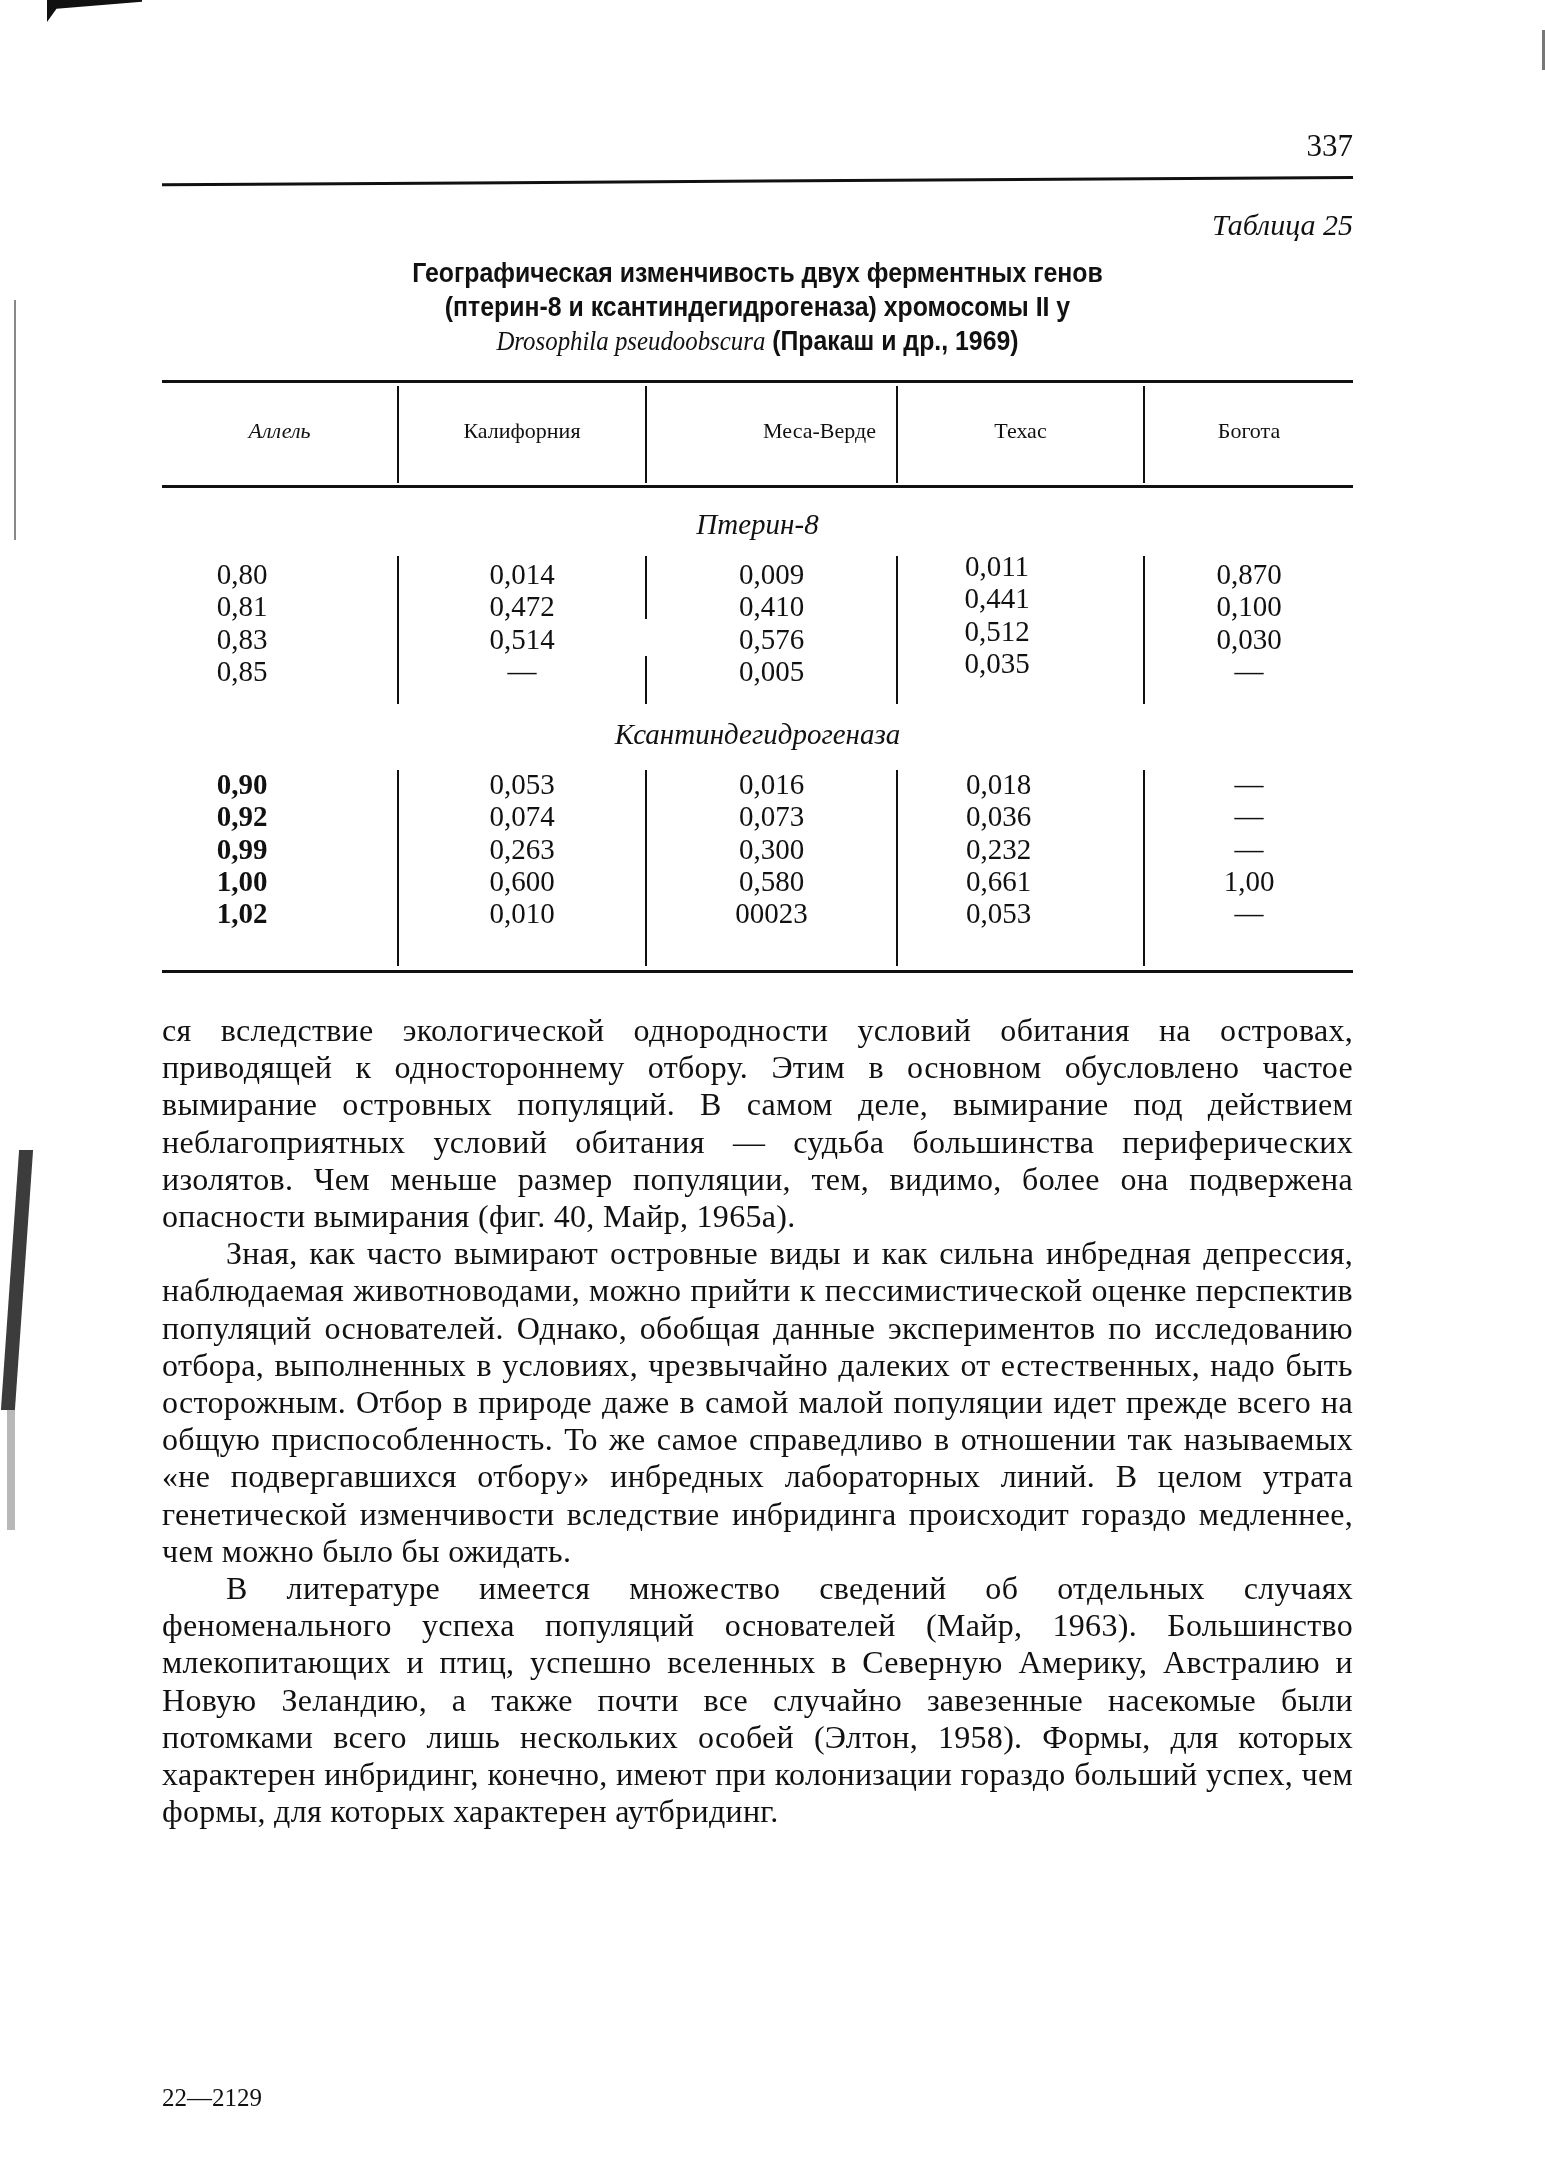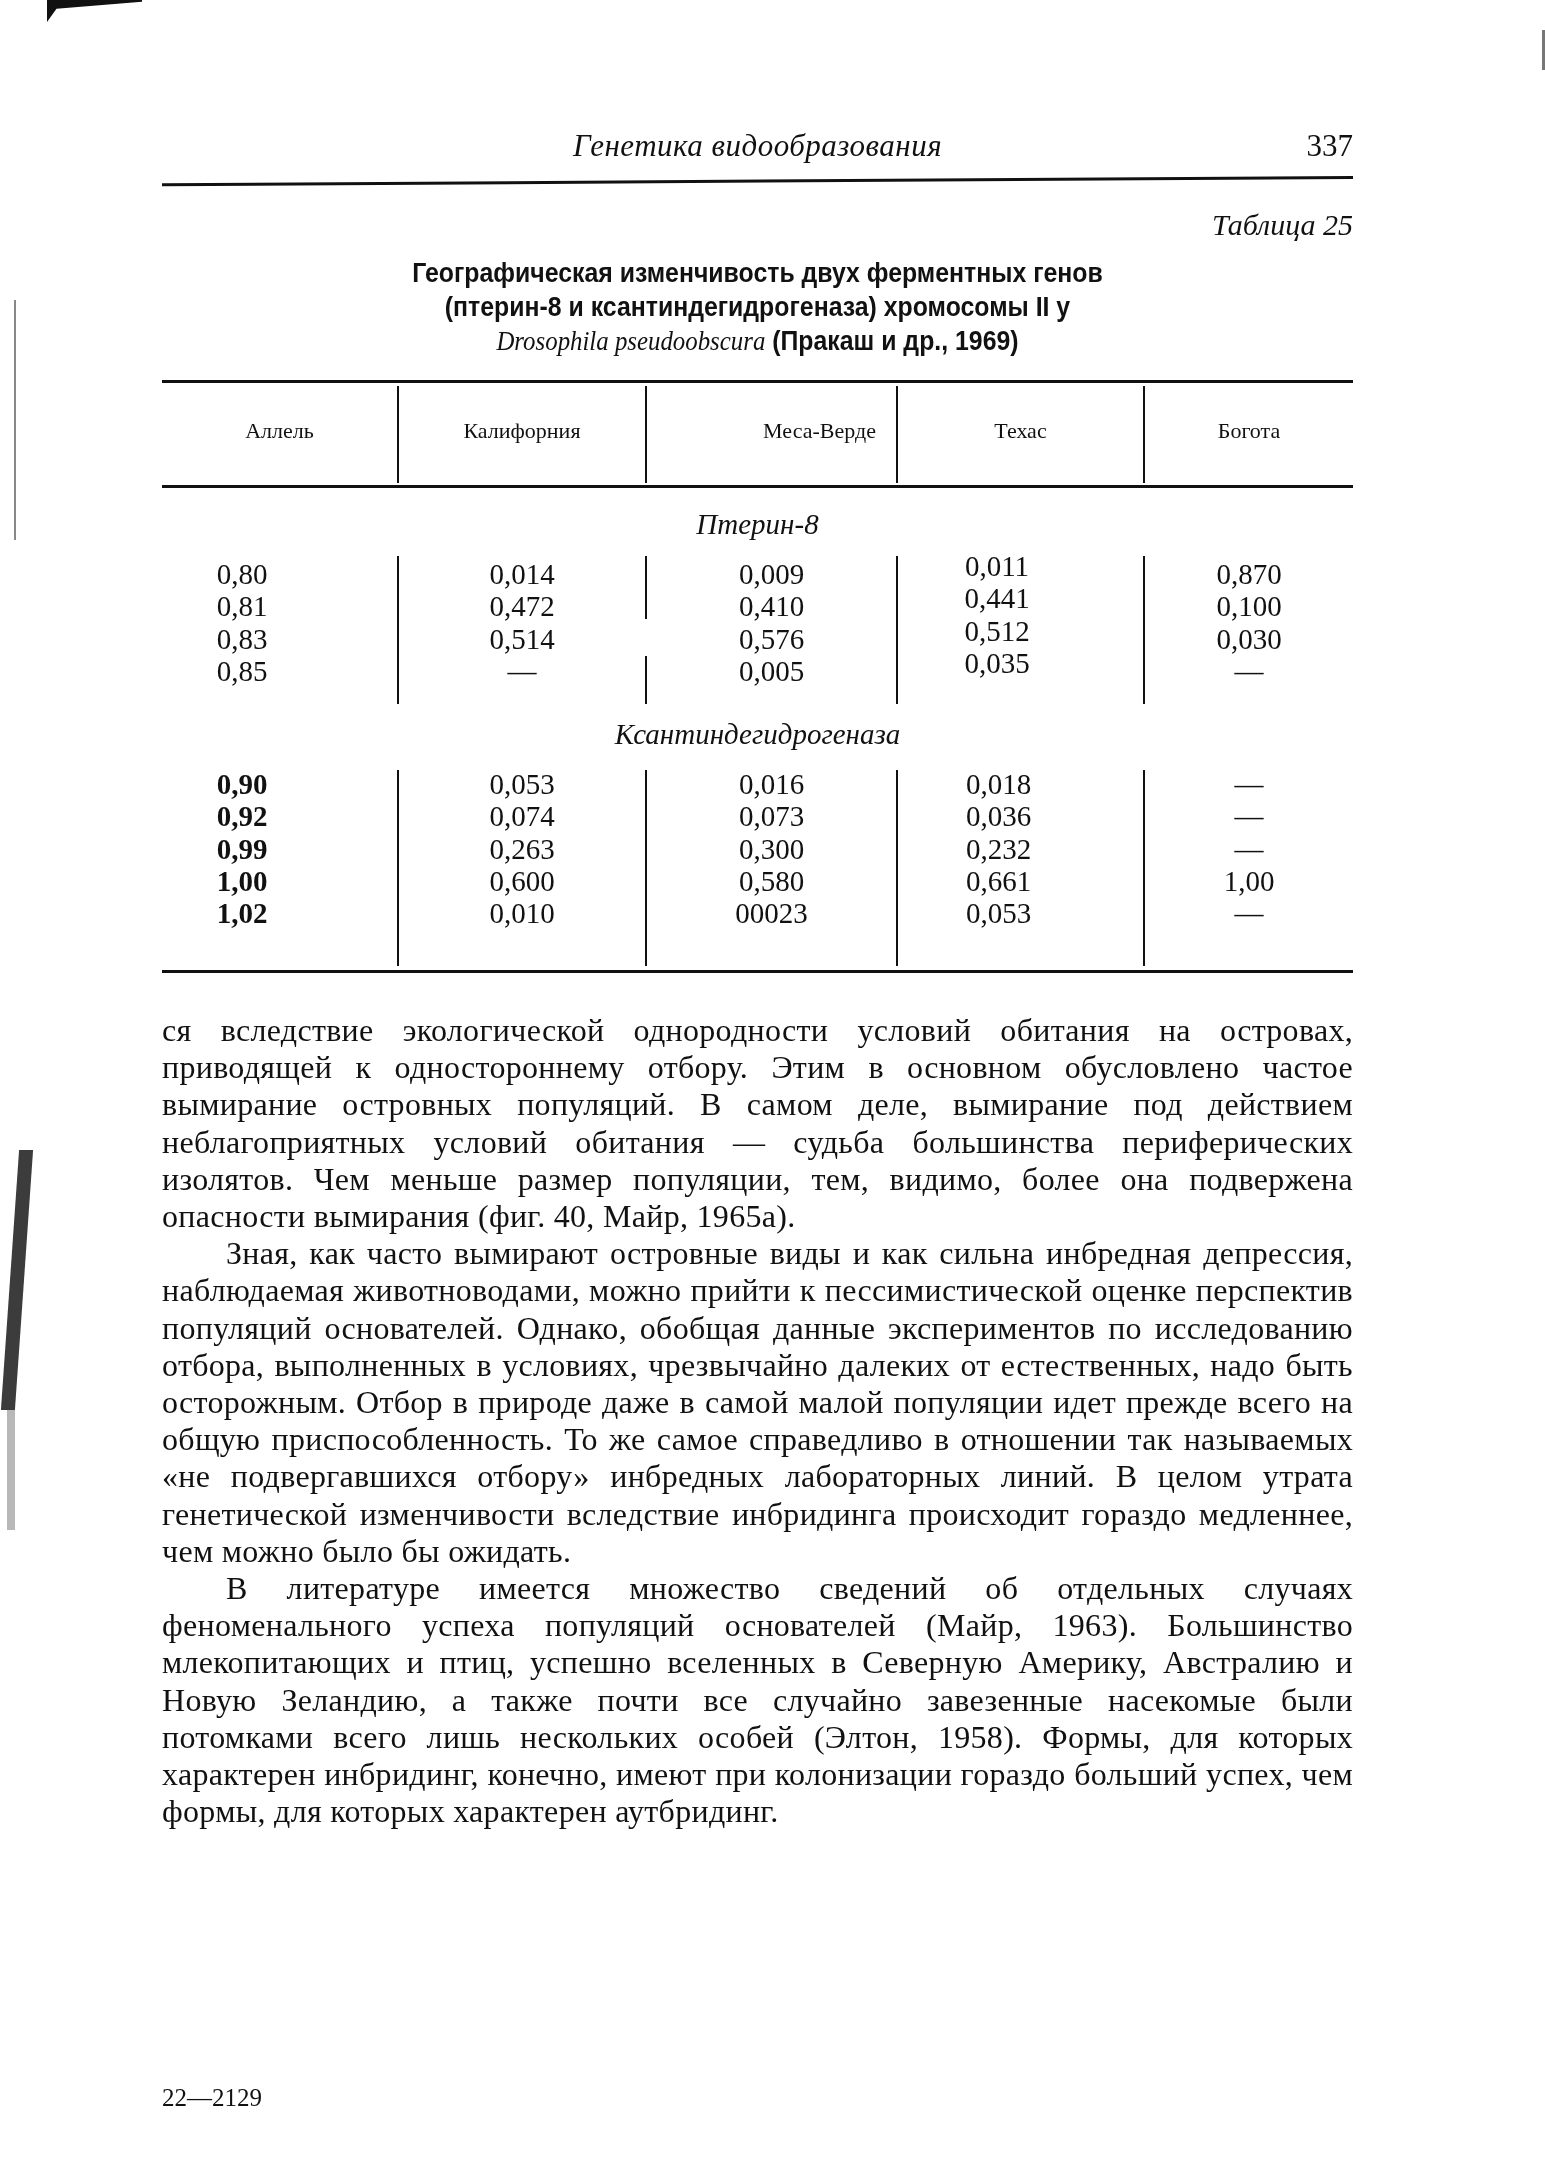--- a/index.html
+++ b/index.html
@@ -59,21 +59,20 @@
 </head>
 <body>
 
 <div class="abs corner-artifact"></div>
 <div class="abs edge-streak"></div>
 <div class="abs edge-streak2"></div>
 <div class="abs left-ticks"></div>
 <div class="abs right-mark"></div>
 
 <div class="abs running-head">
-  <span class="running-title">Генетика видообразования</span>
   <span class="page-number">337</span>
 </div>
 <div class="abs head-rule"></div>
 
 <div class="abs table-label">Таблица 25</div>
 <div class="abs table-title">
   <div>Географическая изменчивость двух ферментных генов</div>
   <div>(птерин-8 и ксантиндегидрогеназа) хромосомы II у</div>
   <div>
     <span class="species">Drosophila pseudoobscura</span>
@@ -94,21 +93,21 @@
 <div class="abs vline" style="left:645px; top:556px; height:63px;"></div>
 <div class="abs vline" style="left:645px; top:656px; height:48px;"></div>
 <div class="abs vline" style="left:896px; top:556px; height:148px;"></div>
 <div class="abs vline" style="left:1143px; top:556px; height:148px;"></div>
 
 <div class="abs vline" style="left:397px; top:770px; height:196px;"></div>
 <div class="abs vline" style="left:645px; top:770px; height:196px;"></div>
 <div class="abs vline" style="left:896px; top:770px; height:196px;"></div>
 <div class="abs vline" style="left:1143px; top:770px; height:196px;"></div>
 
-<div class="abs th" style="left:162px; width:235px;">Аллель</div>
+<div class="abs th" style="left:162px; width:235px;font-style:italic;">Аллель</div>
 <div class="abs th" style="left:399px; width:246px;">Калифорния</div>
 <div class="abs th" style="left:647px; width:249px;padding-left:48px;">Меса-Верде</div>
 <div class="abs th" style="left:898px; width:245px;">Техас</div>
 <div class="abs th" style="left:1145px; width:208px;">Богота</div>
 
 <div class="abs section-label" style="left:162px; width:1191px; top:508px;">Птерин-8</div>
 
 <div class="abs cell-col" style="left:162px; width:160px; top:558px;">
   <div>0,80</div>
   <div>0,81</div>

